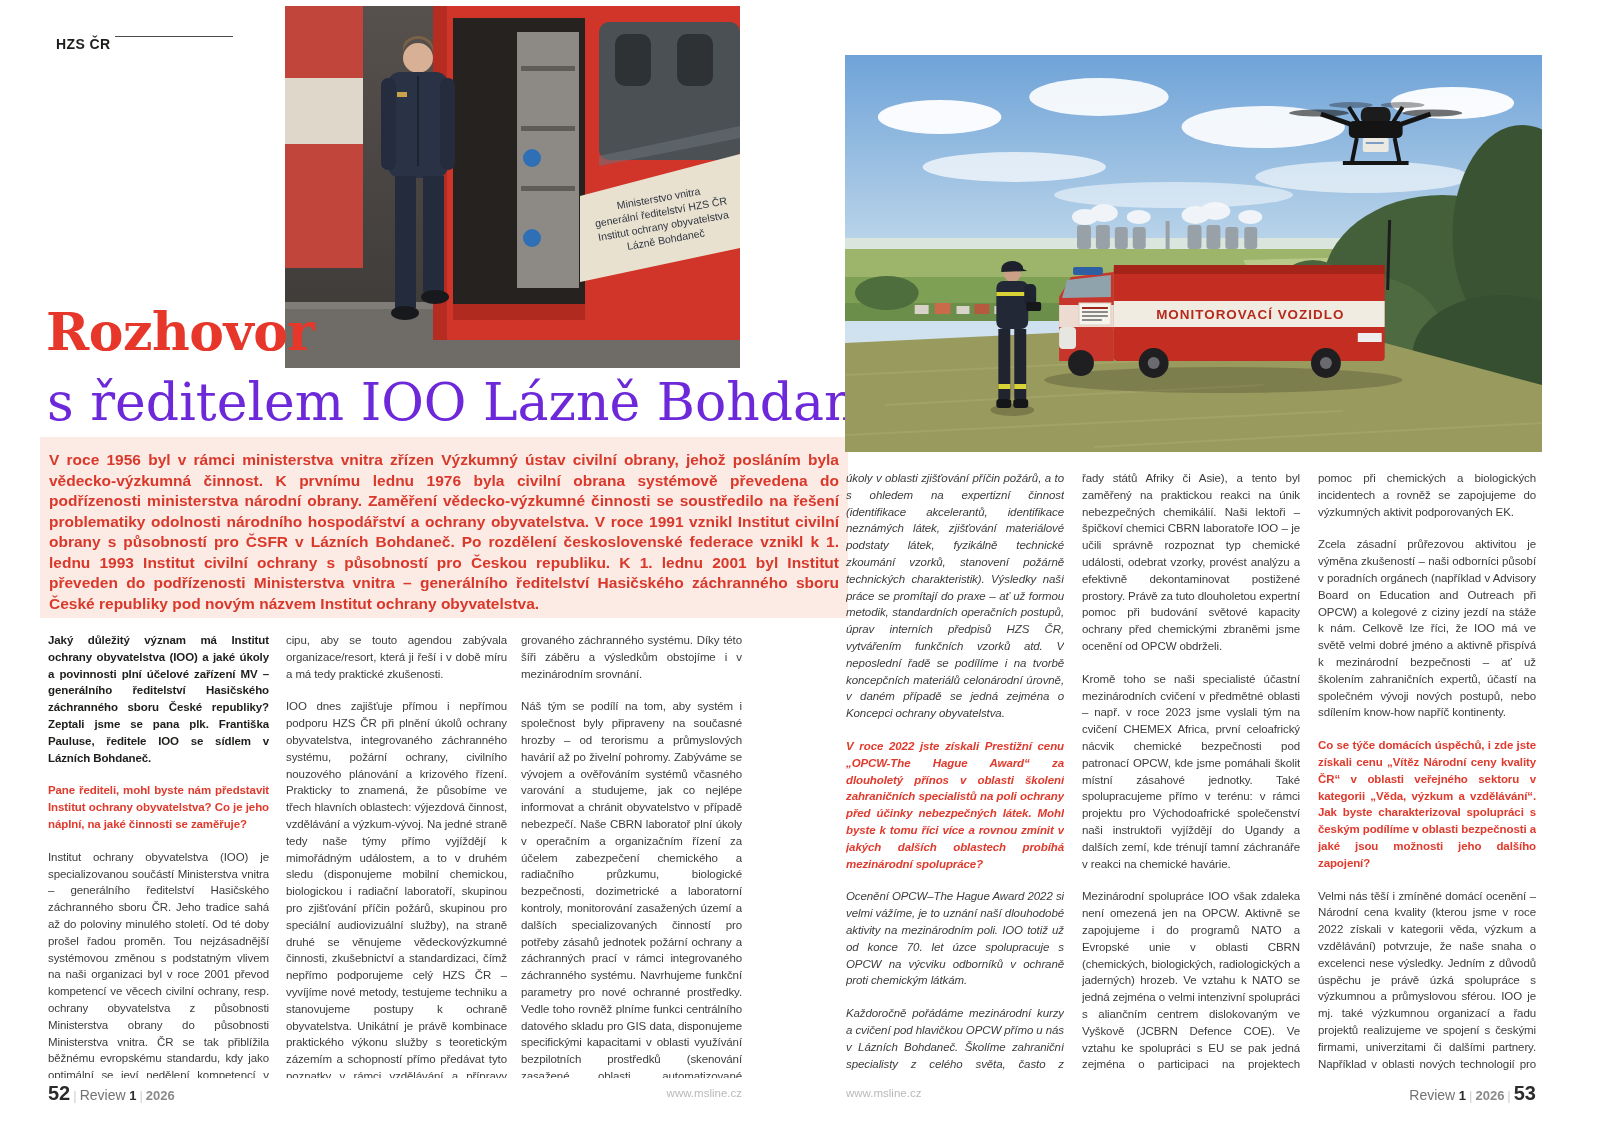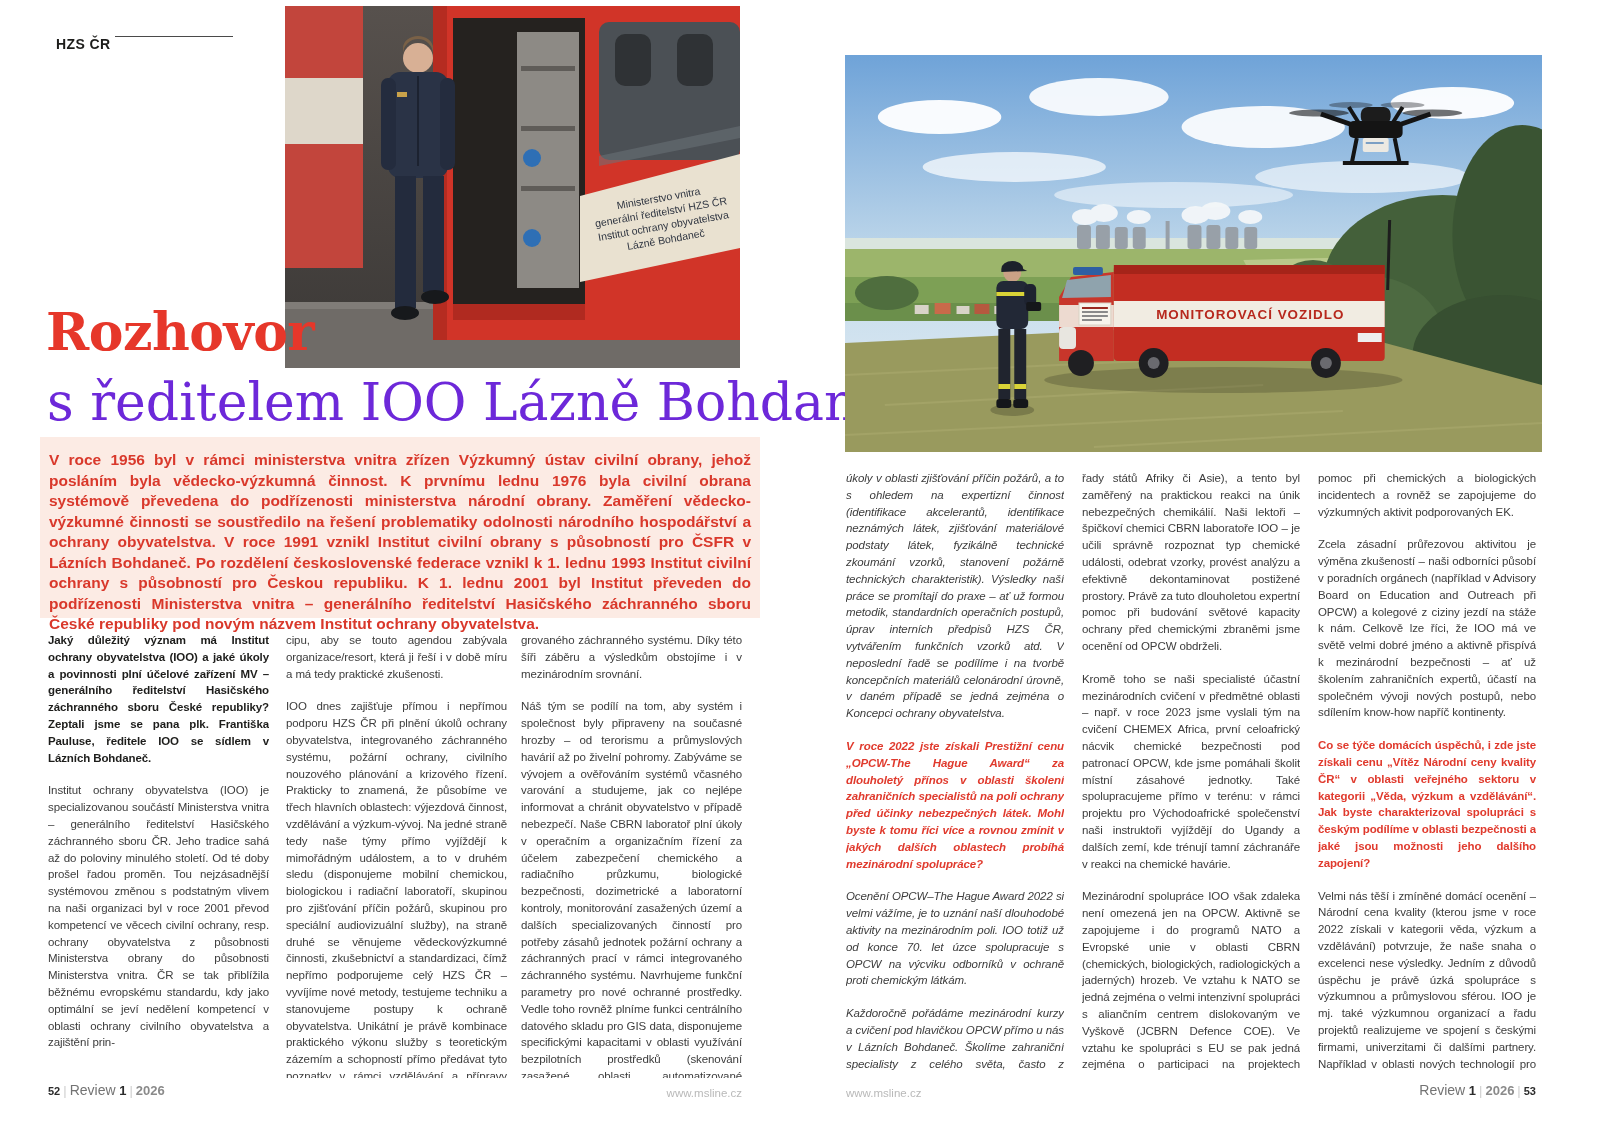--- a/index.html
+++ b/index.html
@@ -8,21 +8,21 @@
   
   .kicker{position:absolute;left:56px;top:36px;display:flex;align-items:flex-start;gap:4px;}
   .kicker-label{font-size:14px;font-weight:bold;color:#1d1d1b;letter-spacing:.4px;}
   .kicker-rule{width:118px;height:1px;background:#4a4a4a;}
   
   .title{position:absolute;left:46px;top:306px;font-family:"DejaVu Serif",serif;font-weight:bold;
          font-size:52px;line-height:1;color:#e6372a;letter-spacing:-0.5px;}
   .subtitle{position:absolute;left:47px;top:374px;font-family:"DejaVu Serif",serif;font-weight:400;
          font-size:52px;line-height:1.1;color:#6d28d9;}
   
-  .intro-box{position:absolute;left:40px;top:437px;width:720px;height:181px;background:#fcebe4;
+  .intro-box{position:absolute;left:40px;top:437px;width:808px;height:181px;background:#fcebe4;
          box-sizing:border-box;padding:13px 9px 10px 9px;}
   .intro-text{font-size:15.5px;font-weight:bold;color:#d9382b;line-height:20.5px;text-align:justify;}
   
   .photo-left{position:absolute;left:285px;top:6px;width:455px;height:362px;}
   .photo-right{position:absolute;left:845px;top:55px;width:697px;height:397px;}
   .photo-left svg,.photo-right svg{display:block;width:100%;height:100%;}
   
   .col{position:absolute;width:221px;font-size:11.5px;line-height:16.8px;letter-spacing:-0.1px;
        text-align:justify;color:#3c3c3c;overflow:hidden;}
   .col.lp{top:632px;height:446px;}
@@ -31,21 +31,21 @@
   .c-r1{left:846px;font-style:italic;} .c-r2{left:1082px;} .c-r3{left:1318px;}
   .para{margin:0 0 16px 0;}
   .para.lead{font-weight:bold;color:#1d1d1b;}
   .para.question{font-weight:bold;color:#e03a2d;}
   
   .footer{position:absolute;font-size:13px;color:#9b9b9b;}
   .f-left{left:48px;top:1082px;}
   .f-left-site{left:542px;top:1085px;width:200px;text-align:right;}
   .f-right-site{left:846px;top:1085px;}
   .f-right{left:1336px;top:1082px;width:200px;text-align:right;}
-  .pagenum{font-weight:bold;font-size:11px;color:#2b2b2b;}
+  .pagenum{font-weight:bold;font-size:20px;color:#2b2b2b;}
   .mag{color:#737373;font-size:14px;}
   .issue{font-weight:bold;color:#2b2b2b;font-size:13px;}
   .year{font-weight:bold;color:#8a8a8a;font-size:13px;}
   .div{color:#cfcfcf;padding:0 3px;}
   .site{color:#b9b9b9;font-size:11.5px;}
 </style>
 </head>
 <body>
 
 <div class="spread">
@@ -113,20 +113,21 @@
 
   <div class="title">Rozhovor</div>
   <div class="subtitle">s ředitelem IOO Lázně Bohdaneč</div>
 
   <div class="intro-box">
     <div class="intro-text">V roce 1956 byl v rámci ministerstva vnitra zřízen Výzkumný ústav civilní obrany, jehož posláním byla vědecko-výzkumná činnost. K prvnímu lednu 1976 byla civilní obrana systémově převedena do podřízenosti ministerstva národní obrany. Zaměření vědecko-výzkumné činnosti se soustředilo na řešení problematiky odolnosti národního hospodářství a ochrany obyvatelstva. V roce 1991 vznikl Institut civilní obrany s působností pro ČSFR v Lázních Bohdaneč. Po rozdělení československé federace vznikl k 1. lednu 1993 Institut civilní ochrany s působností pro Českou republiku. K 1. lednu 2001 byl Institut převeden do podřízenosti Ministerstva vnitra – generálního ředitelství Hasičského záchranného sboru České republiky pod novým názvem Institut ochrany obyvatelstva.</div>
   </div>
 
   <div class="col lp c-l1">
       <p class="para lead">Jaký důležitý význam má Institut ochrany obyvatelstva (IOO) a jaké úkoly a povinnosti plní účelové zařízení MV – generálního ředitelství Hasičského záchranného sboru České republiky? Zeptali jsme se pana plk. Františka Pauluse, ředitele IOO se sídlem v Lázních Bohdaneč.</p>
+      <p class="para question">Pane řediteli, mohl byste nám představit Institut ochrany obyvatelstva? Co je jeho náplní, na jaké činnosti se zaměřuje?</p>
       <p class="para normal">Institut ochrany obyvatelstva (IOO) je specializovanou součástí Ministerstva vnitra – generálního ředitelství Hasičského záchranného sboru ČR. Jeho tradice sahá až do poloviny minulého století. Od té doby prošel řadou proměn. Tou nejzásadnější systémovou změnou s podstatným vlivem na naši organizaci byl v roce 2001 převod kompetencí ve věcech civilní ochrany, resp. ochrany obyvatelstva z působnosti Ministerstva obrany do působnosti Ministerstva vnitra. ČR se tak přiblížila běžnému evropskému standardu, kdy jako optimální se jeví nedělení kompetencí v oblasti ochrany civilního obyvatelstva a zajištění prin-</p>
     </div>
   <div class="col lp c-l2">
       <p class="para normal">cipu, aby se touto agendou zabývala organizace/resort, která ji řeší i v době míru a má tedy praktické zkušenosti.</p>
       <p class="para normal">IOO dnes zajišťuje přímou i nepřímou podporu HZS ČR při plnění úkolů ochrany obyvatelstva, integrovaného záchranného systému, požární ochrany, civilního nouzového plánování a krizového řízení. Prakticky to znamená, že působíme ve třech hlavních oblastech: výjezdová činnost, vzdělávání a výzkum-vývoj. Na jedné straně tedy naše týmy přímo vyjíždějí k mimořádným událostem, a to v druhém sledu (disponujeme mobilní chemickou, biologickou i radiační laboratoří, skupinou pro zjišťování příčin požárů, skupinou pro speciální audiovizuální služby), na straně druhé se věnujeme vědeckovýzkumné činnosti, zkušebnictví a standardizaci, čímž nepřímo podporujeme celý HZS ČR – vyvíjíme nové metody, testujeme techniku a stanovujeme postupy k ochraně obyvatelstva. Unikátní je právě kombinace praktického výkonu služby s teoretickým zázemím a schopností přímo předávat tyto poznatky v rámci vzdělávání a přípravy příslušníků HZS ČR, či dalších součástí inte-</p>
     </div>
   <div class="col lp c-l3">
       <p class="para normal">grovaného záchranného systému. Díky této šíři záběru a výsledkům obstojíme i v mezinárodním srovnání.</p>
       <p class="para normal">Náš tým se podílí na tom, aby systém i společnost byly připraveny na současné hrozby – od terorismu a průmyslových havárií až po živelní pohromy. Zabýváme se vývojem a ověřováním systémů včasného varování a studujeme, jak co nejlépe informovat a chránit obyvatelstvo v případě nebezpečí. Naše CBRN laboratoř plní úkoly v operačním a organizačním řízení za účelem zabezpečení chemického a radiačního průzkumu, biologické bezpečnosti, dozimetrické a laboratorní kontroly, monitorování zasažených území a dalších specializovaných činností pro potřeby zásahů jednotek požární ochrany a záchranných prací v rámci integrovaného záchranného systému. Navrhujeme funkční parametry pro nové ochranné prostředky. Vedle toho rovněž plníme funkci centrálního datového skladu pro GIS data, disponujeme specifickými kapacitami v oblasti využívání bezpilotních prostředků (skenování zasažené oblasti, automatizované zpracování dat, tvorba 3D objektů) a plníme</p>
     </div>

